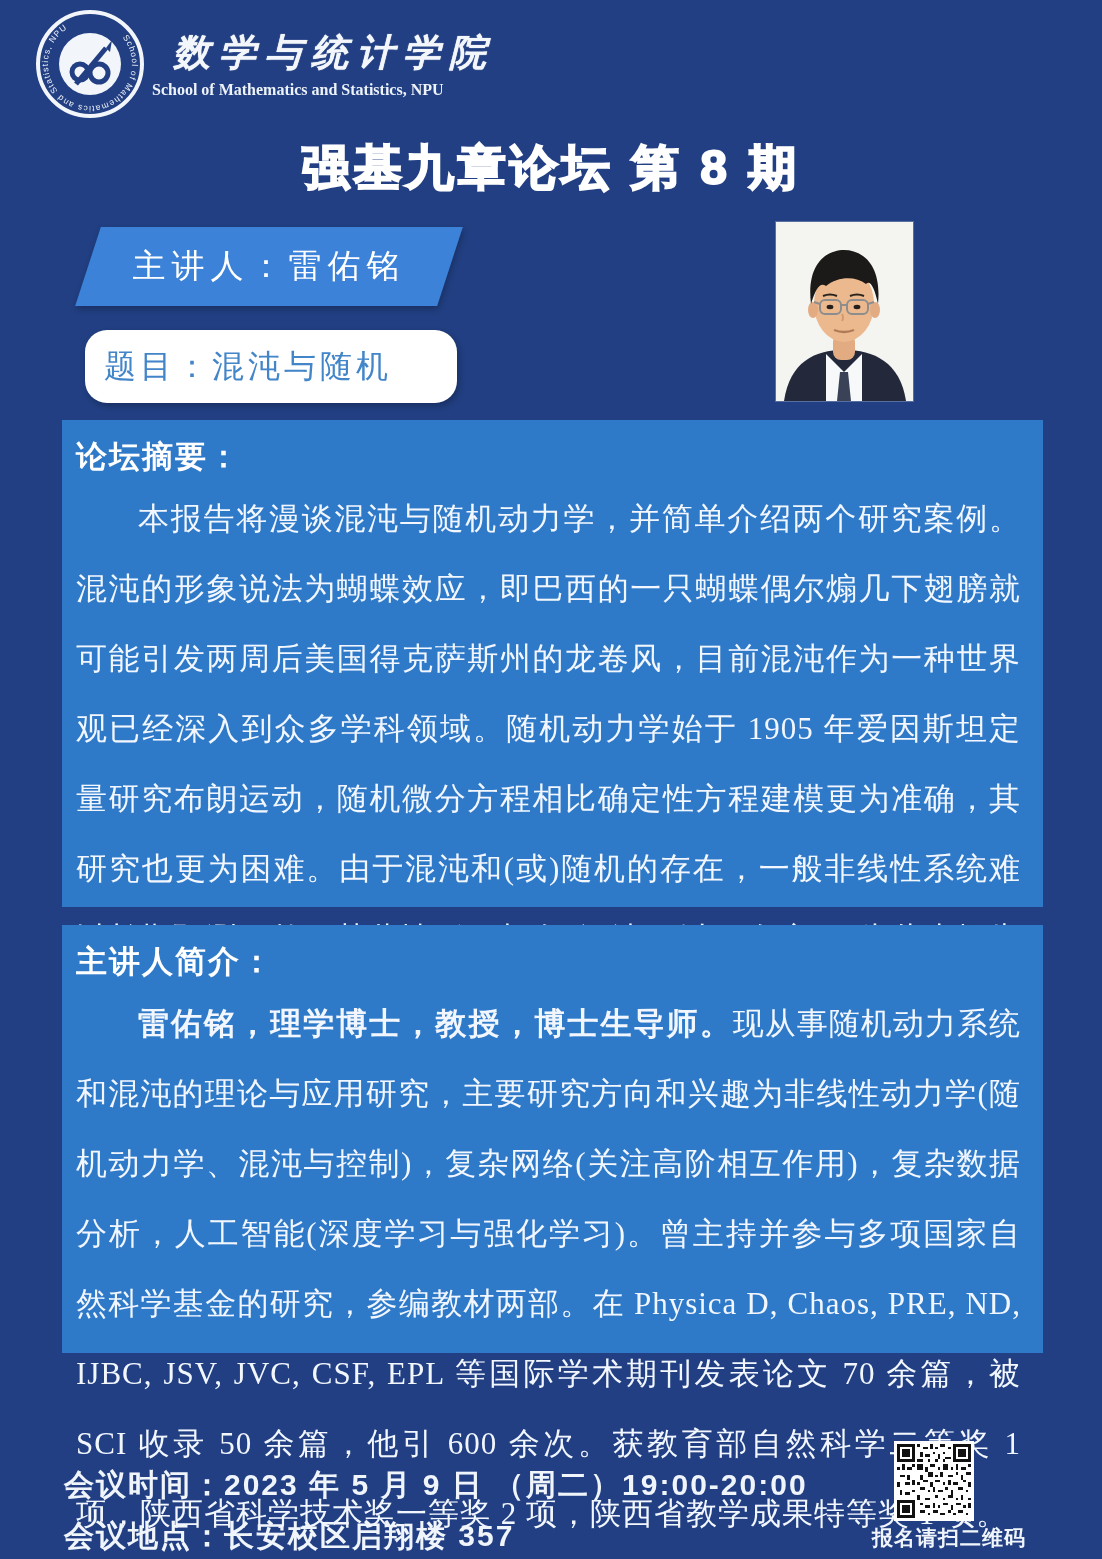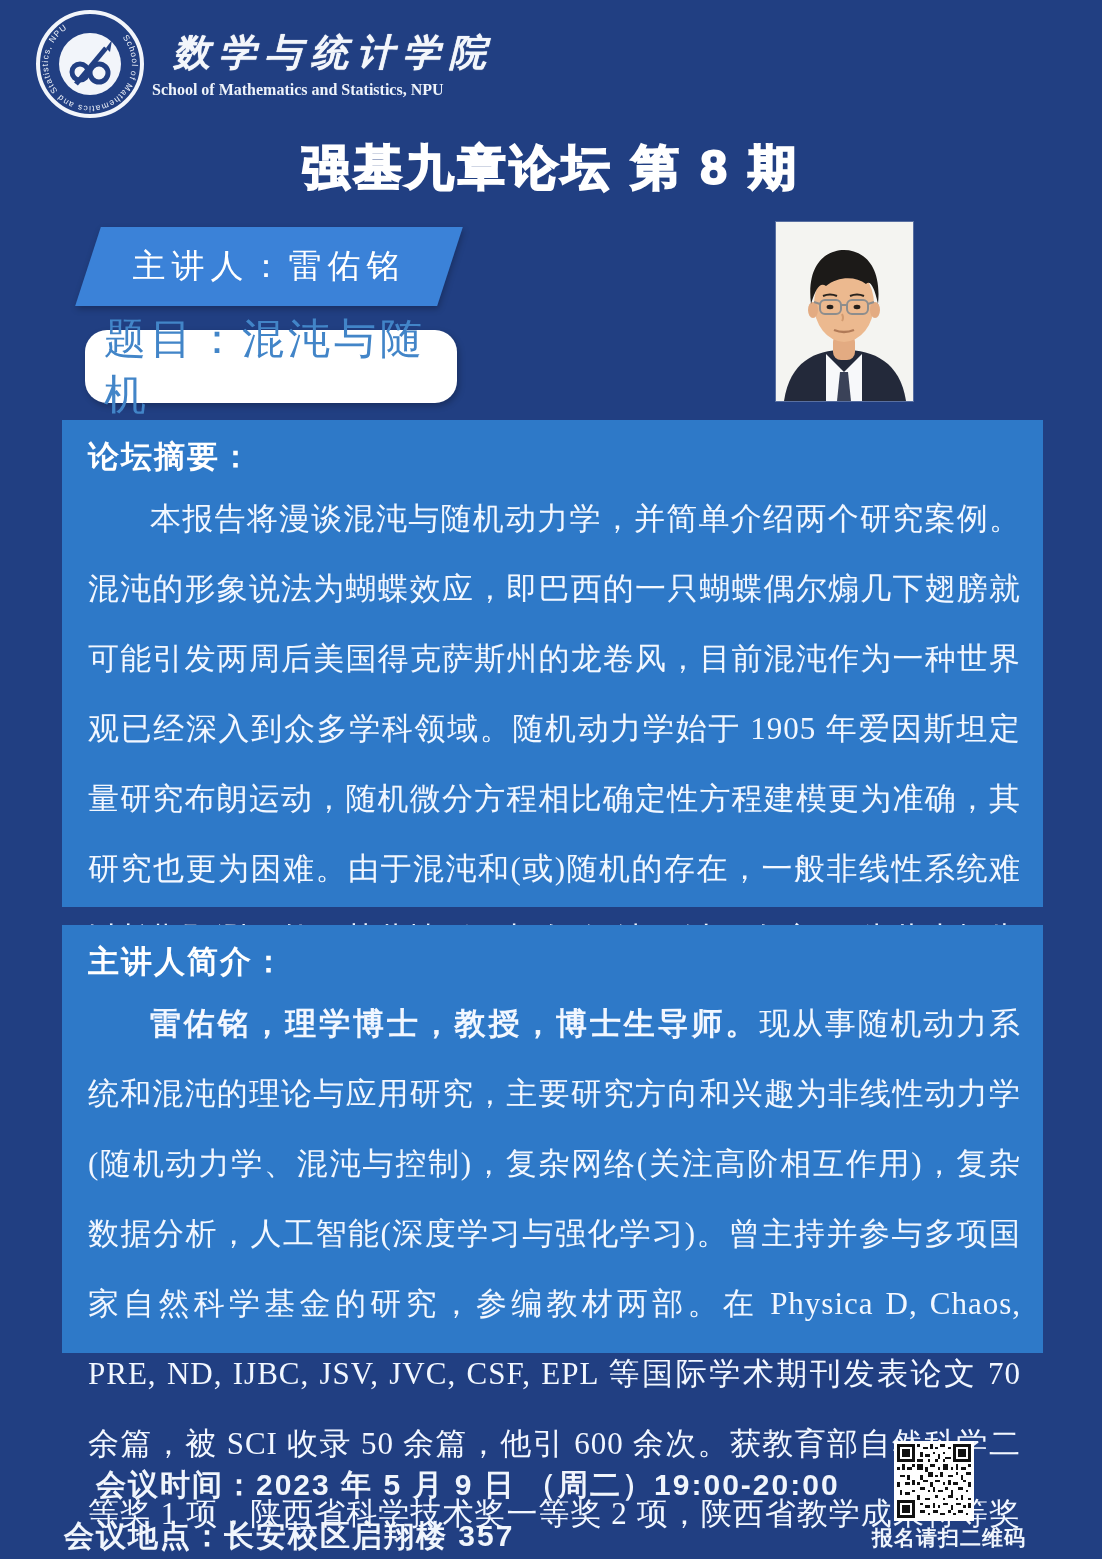--- a/index.html
+++ b/index.html
@@ -49,32 +49,32 @@
   }
   
   .pill{
     position:absolute;left:85px;top:330px;width:372px;height:73px;
     background:#ffffff;border-radius:22px;
     display:flex;align-items:center;
     box-shadow:2px 3px 6px rgba(0,0,0,.25);
   }
   .pill-text{
     width:100%;padding-left:19px;
-    font-size:42px;letter-spacing:4px;color:#4285c8;
+    font-size:32px;letter-spacing:4px;color:#4285c8;
     font-family:Liberation Serif, serif;
   }
   
   .portrait{position:absolute;left:776px;top:222px;width:137px;height:179px;
     box-shadow:0 0 0 1px rgba(255,255,255,.25);}
   
   .panel{
     position:absolute;left:62px;width:981px;
     background:#2e79c8;
     box-sizing:border-box;
-    padding:12px 22px 10px 26px;
+    padding:12px 22px 10px 14px;
   }
   .panel.abstract{top:420px;height:487px;}
   .panel.bio{top:925px;height:428px;}
   .panel-heading{
     font-family:"Liberation Sans","DejaVu Sans",sans-serif;
     font-weight:bold;font-size:31px;color:#ffffff;
     margin:4px 0 6px 0;letter-spacing:2px;
   }
   .para{
     margin:0;
@@ -85,21 +85,21 @@
   .lead{
     font-family:"Liberation Sans","DejaVu Sans",sans-serif;
     font-weight:bold;letter-spacing:2px;
   }
   
   .footer-line{
     position:absolute;left:64px;
     font-family:"Liberation Sans","DejaVu Sans",sans-serif;
     font-weight:bold;font-size:30px;color:#f0f5fc;letter-spacing:2px;
   }
-  .footer-line.time{top:1465px;margin-left:32px;}
+  .footer-line.time{top:1465px;}
   .footer-line.place{top:1516px;}
   .qr{
     position:absolute;left:894px;top:1441px;width:80px;height:80px;
     background:#ffffff;padding:3px;box-sizing:border-box;
   }
   .qr svg{display:block;width:100%;height:100%;}
   .qr-caption{
     position:absolute;left:856px;top:1524px;width:170px;
     font-family:"Liberation Sans","DejaVu Sans",sans-serif;
     font-weight:bold;font-size:21px;color:#f0f5fc;letter-spacing:1px;

